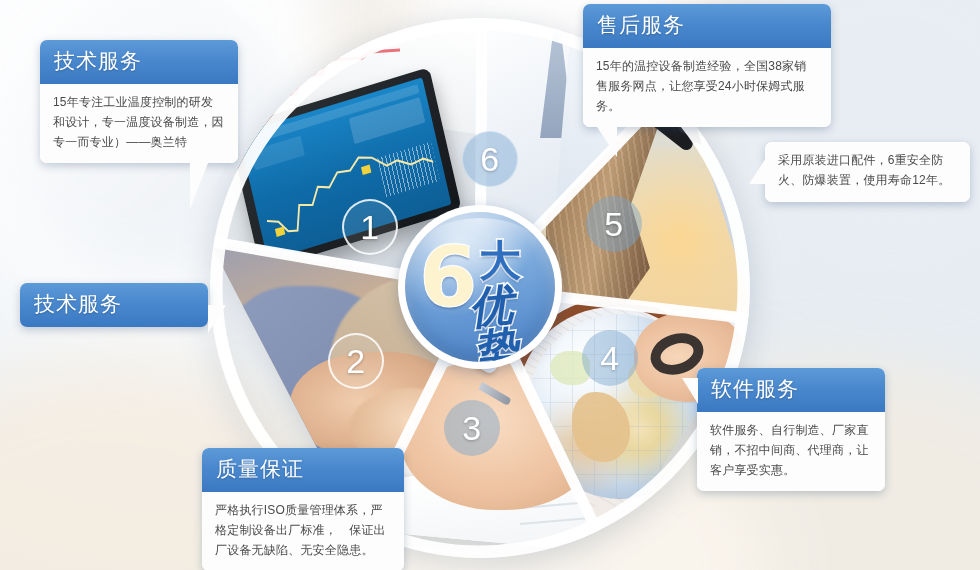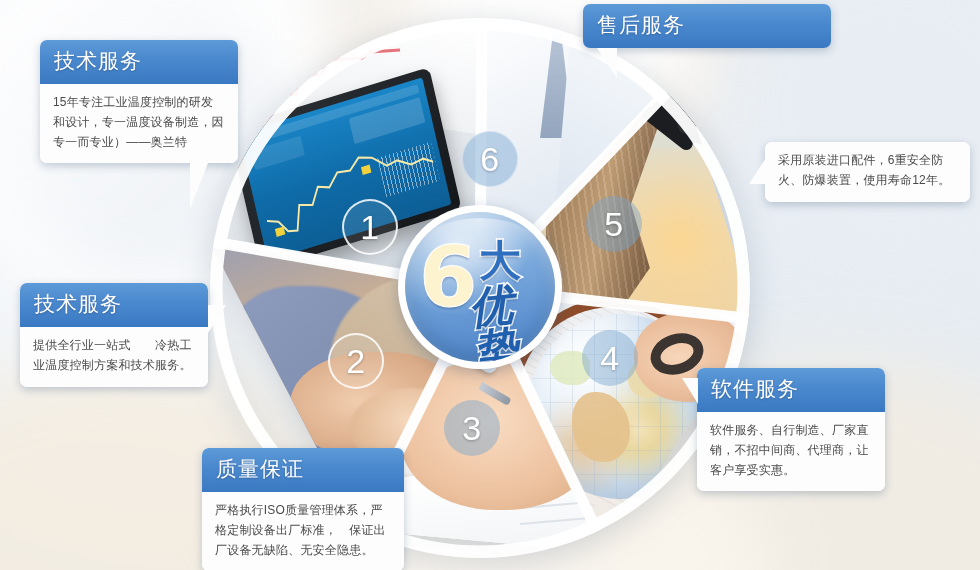--- a/index.html
+++ b/index.html
@@ -488,20 +488,21 @@
     <div class="card-inner">
       <div class="card-head">技术服务</div>
       <div class="card-body">15年专注工业温度控制的研发和设计，专一温度设备制造，因专一而专业）——奥兰特</div>
     </div>
     <div class="tail" id="tail-team"></div>
   </div>
 
   <div class="card" id="card-after">
     <div class="card-inner">
       <div class="card-head">售后服务</div>
+      <div class="card-body">15年的温控设备制造经验，全国38家销售服务网点，让您享受24小时保姆式服务。</div>
     </div>
     <div class="tail" id="tail-after"></div>
   </div>
 
   <div class="card" id="card-hardware">
     <div class="card-inner">
       <div class="card-body">采用原装进口配件，6重安全防火、防爆装置，使用寿命12年。</div>
     </div>
     <div class="tail" id="tail-hardware"></div>
   </div>
@@ -518,18 +519,17 @@
     <div class="card-inner">
       <div class="card-head">质量保证</div>
       <div class="card-body">严格执行ISO质量管理体系，严格定制设备出厂标准，　保证出厂设备无缺陷、无安全隐患。</div>
     </div>
 
   </div>
 
   <div class="card" id="card-tech">
     <div class="card-inner">
       <div class="card-head">技术服务</div>
-      <div class="card-body">提供全行业一站式　　冷热工业温度控制方案和技术服务。</div>
     </div>
     <div class="tail" id="tail-tech"></div>
   </div>
 
 </div>
 
 </body></html>

